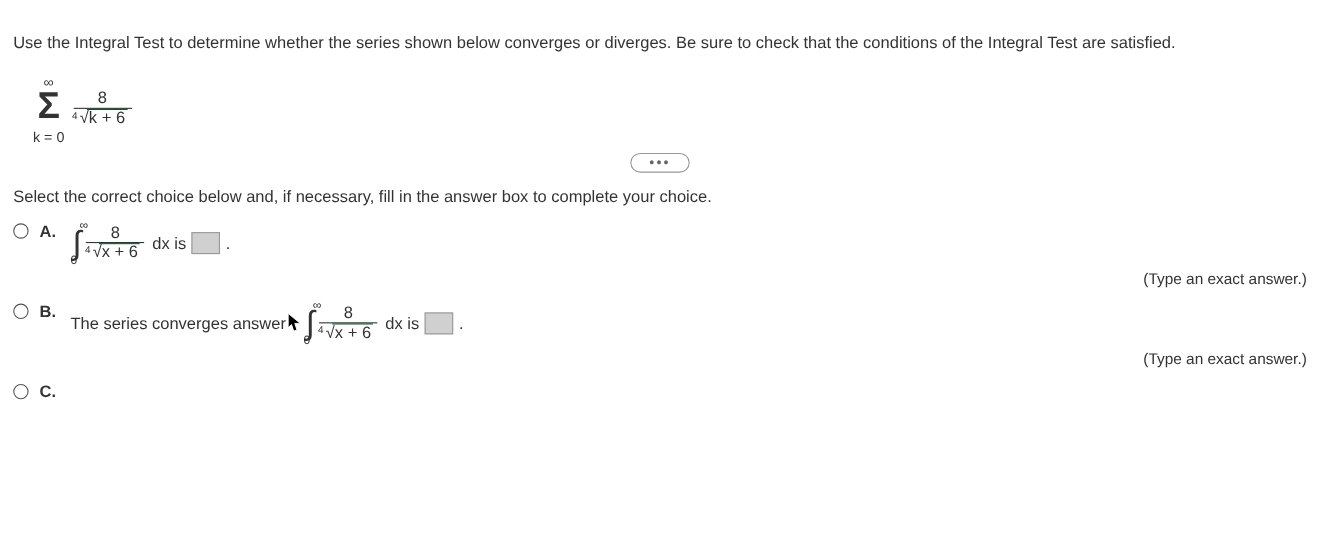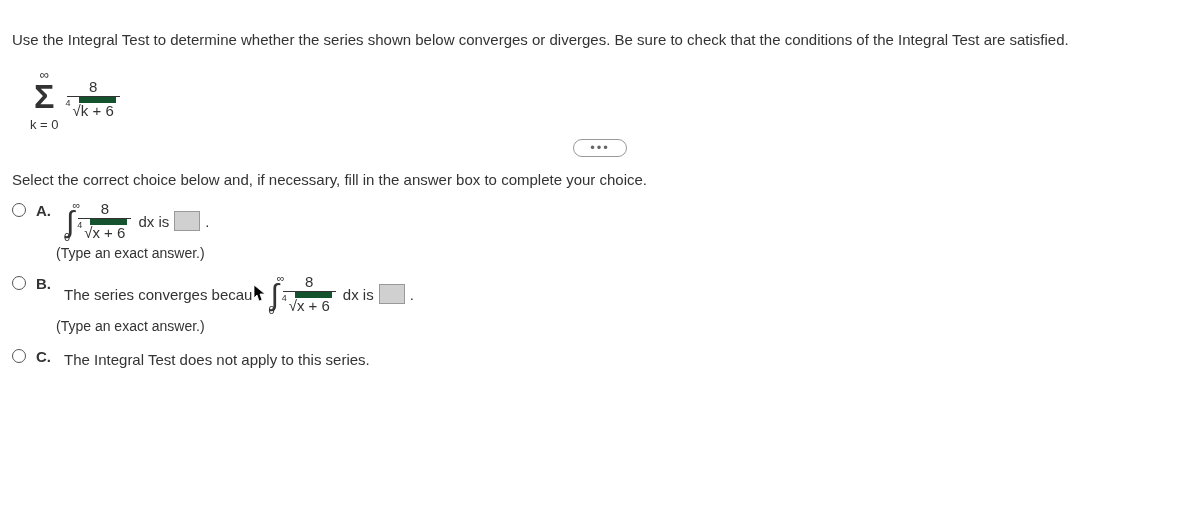--- a/index.html
+++ b/index.html
@@ -36,21 +36,21 @@
       line-height: 1.1;
       vertical-align: middle;
       margin: 0 2px;
     }
     .frac .num { padding: 0 4px; }
     .frac .bar { border-top: 1px solid #333; width: 100%; }
     .frac .den { padding: 0 4px; white-space: nowrap; }
     .root { position: relative; display: inline-block; padding-left: 2px; }
     .root-idx { font-size: 9px; position: absolute; left: -5px; top: 2px; }
     .radical { font-size: 15px; position: relative; }
-    .radicand { border-top: 6px solid #14532d; display: inline-block; padding: 0 2px; margin-left: -2px; }
+    .radicand { border-top: 1px solid #14532d; display: inline-block; padding: 0 2px; margin-left: -2px; }
     .ellipsis-btn {
       display: flex; justify-content: center; margin: 4px 0 14px 0;
     }
     .ellipsis-btn span {
       border: 1px solid #999; border-radius: 14px;
       padding: 0 16px; font-size: 13px; color: #666; letter-spacing: 2px;
       line-height: 16px;
     }
     .instruction { }
     .choice-row {
@@ -70,21 +70,21 @@
       display: flex; flex-direction: column; align-items: center; line-height: 1;
       margin-right: 2px;
     }
     .int-top { font-size: 11px; align-self: flex-end; margin-right: -6px; }
     .int-bot { font-size: 11px; align-self: flex-start; margin-left: -2px; }
     .int-sym { font-size: 30px; line-height: 0.7; }
     .answer-box {
       display: inline-block; width: 26px; height: 20px; background: #d0d0d0;
       border: 1px solid #999; vertical-align: middle; margin: 0 2px;
     }
-    .hint { color: #333; margin: 2px 0 10px 44px; font-size: 14px; }
+    .hint { color: #333; margin: 2px 0 10px 44px; font-size: 14px; text-align: right; }
   </style>
 </head>
 <body>
 
 <div class="prompt">Use the Integral Test to determine whether the series shown below converges or diverges. Be sure to check that the conditions of the Integral Test are satisfied.</div>
 
 <div class="series-row">
   <div class="sigma-block">
     <span class="sigma-top">∞</span>
     <span class="sigma-sym">Σ</span>
@@ -133,21 +133,21 @@
     <span class="answer-box"></span>
     <span>.</span>
   </span>
 </div>
 <div class="hint">(Type an exact answer.)</div>
 
 <div class="choice-row">
   <span class="radio"></span>
   <span class="label-letter">B.</span>
   <span class="choice-text">
-    <span>The series converges becau</span>
+    <span>The series converges answer</span>
       <svg width="14" height="20" viewBox="0 0 14 20" style="vertical-align:middle;margin:0 -2px;">
         <path d="M1 1 L1 14 L4 11 L6 17 L9 16 L7 10 L12 10 Z" fill="#000" stroke="#fff" stroke-width="0.8"></path>
       </svg>
     <span class="integral-block">
       <span class="int-sym-wrap">
         <span class="int-top">∞</span>
         <span class="int-sym">∫</span>
         <span class="int-bot">0</span>
       </span>
       <span class="frac">
@@ -164,14 +164,13 @@
     <span>dx is</span>
     <span class="answer-box"></span>
     <span>.</span>
   </span>
 </div>
 <div class="hint">(Type an exact answer.)</div>
 
 <div class="choice-row">
   <span class="radio"></span>
   <span class="label-letter">C.</span>
-  <span class="choice-text">The Integral Test does not apply to this series.</span>
 </div>
 
 </body></html>

